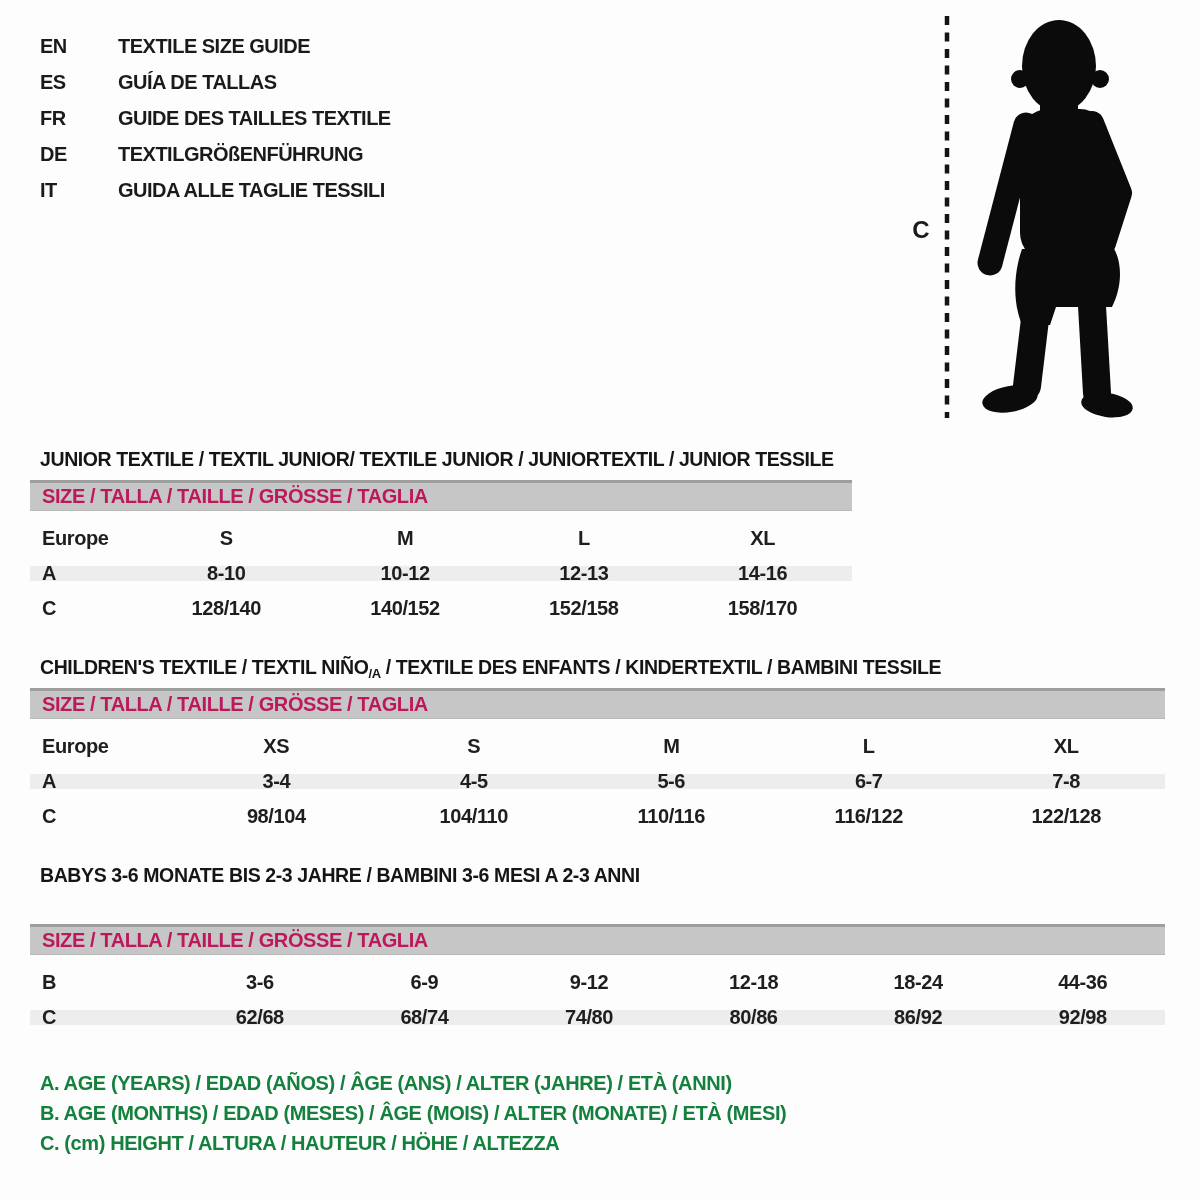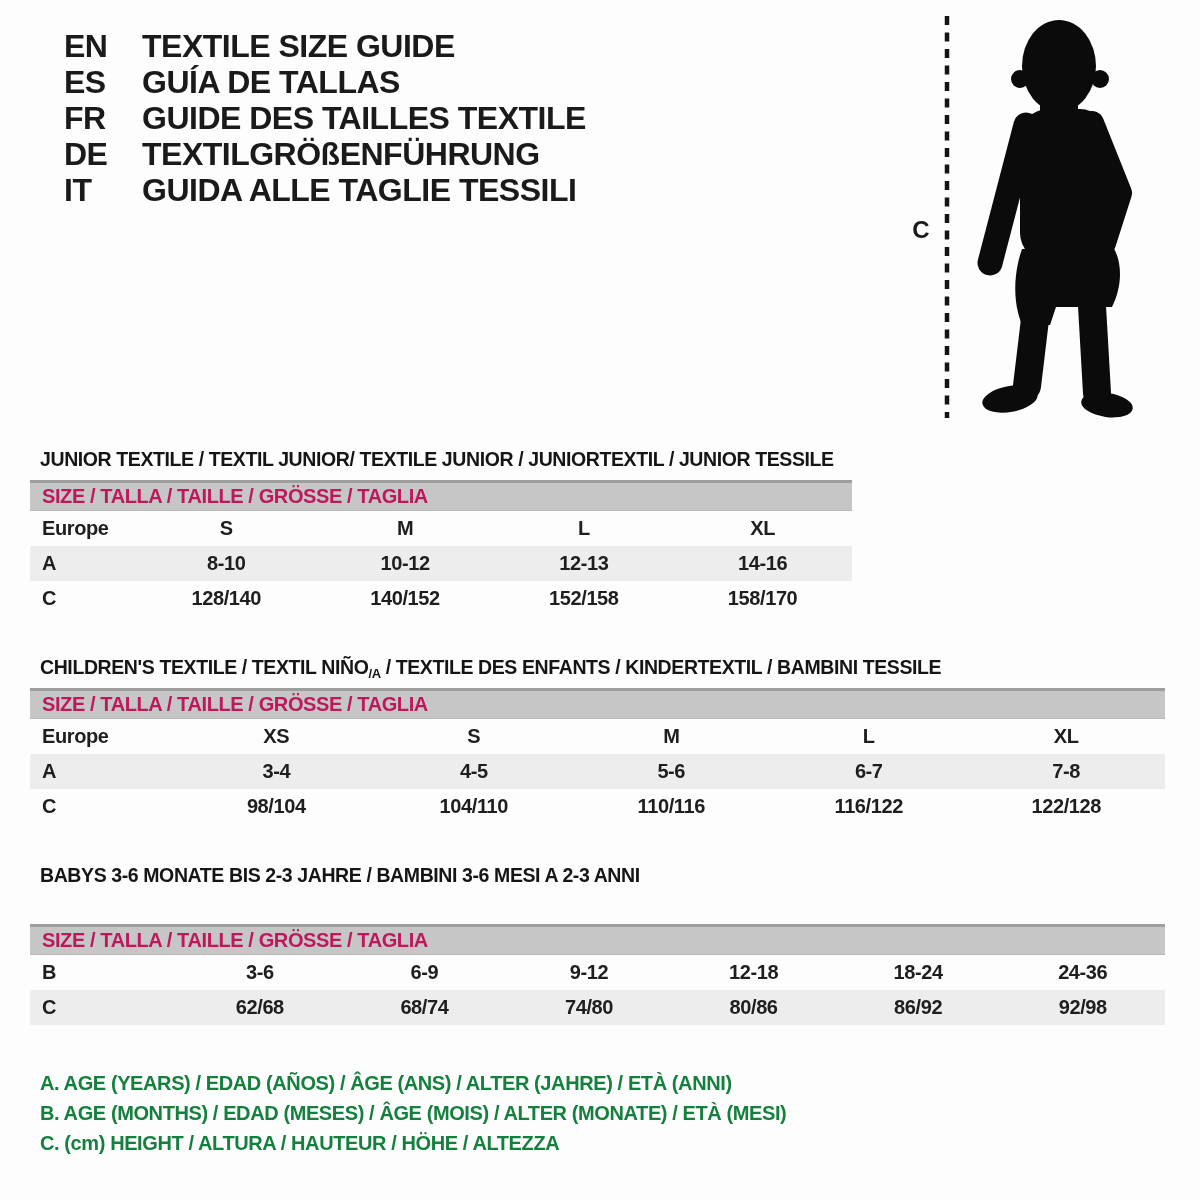--- a/index.html
+++ b/index.html
@@ -6,21 +6,21 @@
   body{
     width:1200px;height:1200px;position:relative;background:#fdfdfd;
     font-family:"Liberation Sans","DejaVu Sans",sans-serif;
     color:#1a1a1a;overflow:hidden;
   }
   .abs{position:absolute;}
 
   
   .lang-block{left:40px;top:28px;display:grid;grid-template-columns:78px auto;row-gap:0;}
   .lang-code,.lang-label{
-    font-size:32px;font-weight:bold;letter-spacing:-0.5px;line-height:36px;white-space:nowrap;margin-left:24px;
+    font-size:20px;font-weight:bold;letter-spacing:-0.5px;line-height:36px;white-space:nowrap;
   }
 
   
   .figure{left:900px;top:10px;width:280px;height:420px;}
   .dash-svg{position:absolute;left:42px;top:6px;}
   .c-label{position:absolute;left:6px;top:206px;width:30px;text-align:center;
     font-size:24px;font-weight:bold;}
   .kid-svg{position:absolute;left:64px;top:0;}
 
   
@@ -29,22 +29,22 @@
 
   
   .size-table{left:30px;}
   .t1{width:822px;}
   .t2,.t3{width:1135px;}
   .size-bar{
     height:27px;background:#c6c6c6;border-top:3px solid #9e9e9e;border-bottom:1px solid #b9b9b9;
     line-height:27px;padding-left:12px;font-size:20px;font-weight:bold;letter-spacing:-0.4px;
     color:#be185d;white-space:nowrap;
   }
-  .t-row{display:flex;align-items:center;height:35px;font-size:20px;font-weight:bold;
-    letter-spacing:-0.4px;color:#1e1e1e;}
+  .t-row{display:flex;align-items:center;height:15px;font-size:20px;font-weight:bold;
+    letter-spacing:-0.4px;color:#1e1e1e;margin-top:20px;}
   .t-row.shaded{background:#ededed;}
   .t-row .lab{width:13%;padding-left:12px;box-sizing:border-box;text-align:left;}
   .t-row .val{flex:1;text-align:center;}
 
   
   .legend-line{font-size:20px;font-weight:bold;letter-spacing:-0.4px;line-height:30px;white-space:nowrap;color:#15803d;}
 </style>
 </head>
 <body>
 
@@ -155,21 +155,21 @@
 
 <div class="abs size-table t3" style="top:924px">
   <div class="size-bar">SIZE / TALLA / TAILLE / GRÖSSE / TAGLIA</div>
   <div class="t-row">
     <div class="lab">B</div>
     <div class="val">3-6</div>
     <div class="val">6-9</div>
     <div class="val">9-12</div>
     <div class="val">12-18</div>
     <div class="val">18-24</div>
-    <div class="val">24-36</div>
+    <div class="val">44-36</div>
   </div>
   <div class="t-row shaded">
     <div class="lab">C</div>
     <div class="val">62/68</div>
     <div class="val">68/74</div>
     <div class="val">74/80</div>
     <div class="val">80/86</div>
     <div class="val">86/92</div>
     <div class="val">92/98</div>
   </div>

